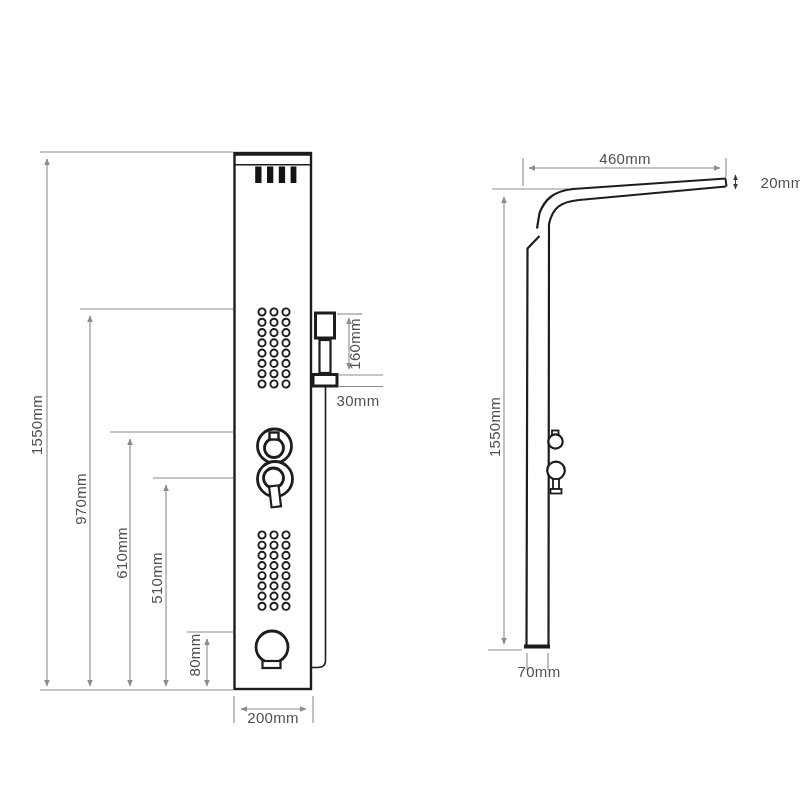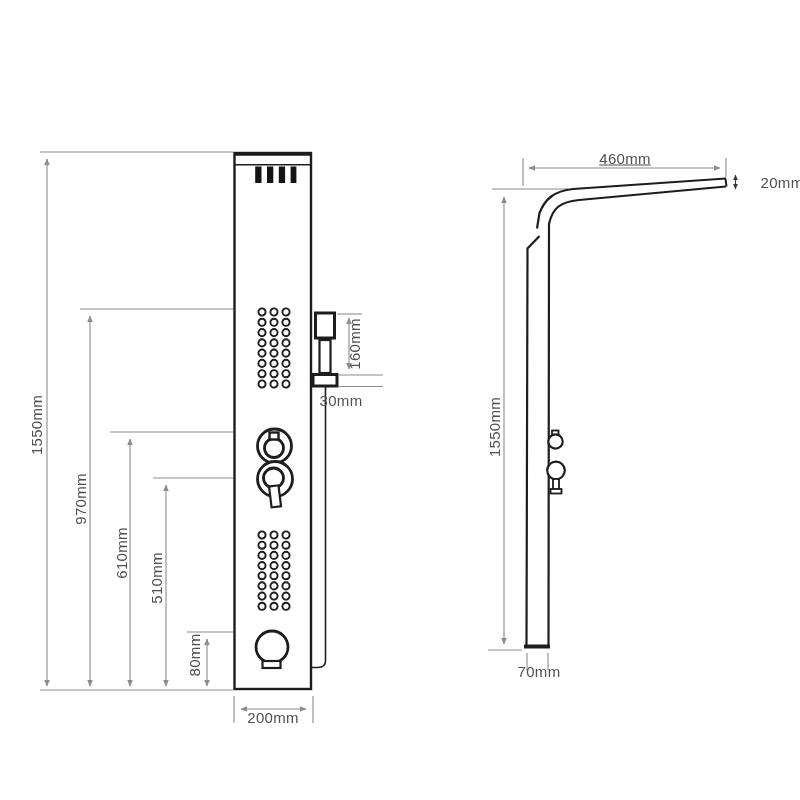--- a/index.html
+++ b/index.html
@@ -153,20 +153,20 @@
     </g>
   </svg>
 
   <span class="dim-label rot" style="left:36px;top:425px;">1550mm</span>
   <span class="dim-label rot" style="left:80px;top:499px;">970mm</span>
   <span class="dim-label rot" style="left:121px;top:553px;">610mm</span>
   <span class="dim-label rot" style="left:156px;top:578px;">510mm</span>
   <span class="dim-label rot" style="left:194px;top:655px;">80mm</span>
   <span class="dim-label" style="left:273px;top:717px;text-align:right;">200mm</span>
   <span class="dim-label rot" style="left:354px;top:344px;">160mm</span>
-  <span class="dim-label" style="left:341px;top:400px;">30mm</span>
+  <span class="dim-label" style="left:358px;top:400px;">30mm</span>
 
-  <span class="dim-label" style="left:625px;top:158px;text-decoration:underline;">460mm</span>
+  <span class="dim-label" style="left:625px;top:158px;">460mm</span>
   <span class="dim-label" style="left:782px;top:182px;">20mm</span>
   <span class="dim-label rot" style="left:494px;top:427px;">1550mm</span>
   <span class="dim-label" style="left:539px;top:671px;">70mm</span>
 
 </div>
 
 </body></html>

